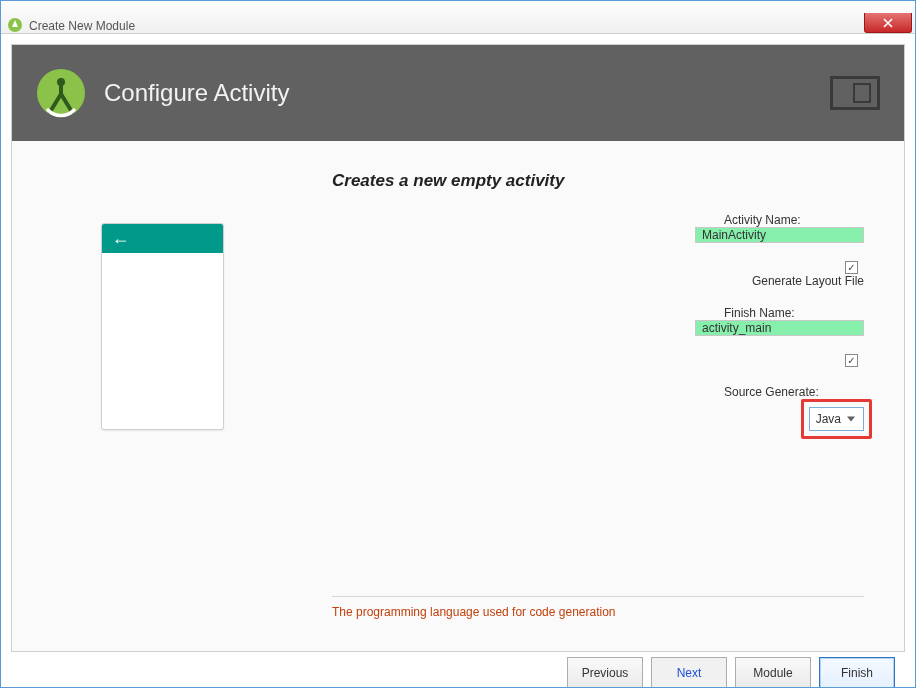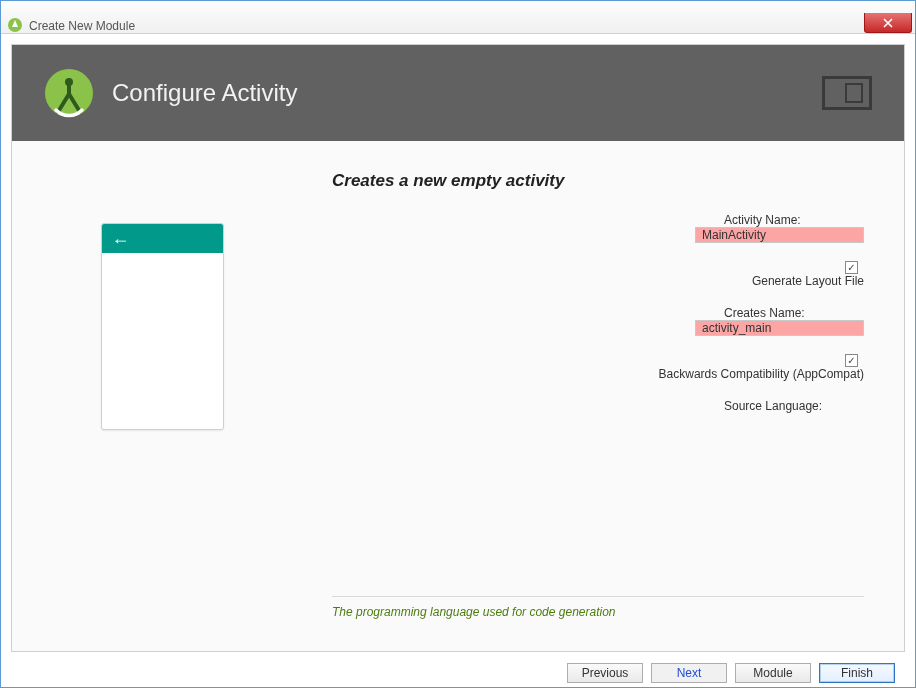--- a/index.html
+++ b/index.html
@@ -61,21 +61,21 @@
     display:flex;
     flex-direction:column;
     overflow:hidden;
   }
   
   .grey-header {
     background:#616161;
     height:96px;
     display:flex;
     align-items:center;
-    padding: 0 32px;
+    padding: 0 24px;
     color:#fff;
   }
   .grey-header .logo {
     width:50px; height:50px;
     margin-right:18px;
     display:flex; align-items:center; justify-content:center;
   }
   .grey-header h1 {
     font-size:24px;
     font-weight:400;
@@ -148,21 +148,21 @@
   .form-row.indent { padding-left:140px; }
   .form-label {
     width:140px;
     font-size:12px;
     color:#333;
   }
   .text-input, .select-input {
     flex:1;
     height:24px;
     border:1px solid #c8c8c8;
-    background:#fca5a5;
+    background:#86efac;
     padding:0 6px;
     font-size:12px;
     font-family:inherit;
     color:#333;
     outline:none;
   }
   .select-wrap {
     flex:1;
     position:relative;
     border:1px solid #7aaed6;
@@ -205,36 +205,35 @@
   }
   .check-label{ font-size:12px; color:#333; }
   .form-spacer{ flex:1; }
   .hr{
     border:none;
     border-top:1px solid #d8d8d8;
     margin:4px 0 8px 0;
   }
   .desc{
     font-size:12px;
-    color:#4d7c0f;
+    color:#c2410c;
     padding-bottom:32px;
-    font-style:italic;
   }
   
   .button-bar{
     height:42px;
     display:flex;
     justify-content:flex-end;
     align-items:center;
     gap:8px;
     padding: 0 10px;
   }
   .btn{
     min-width:76px;
-    height:20px;
+    height:32px;
     border:1px solid #adadad;
     background:linear-gradient(#fafafa,#e9e9e9);
     font-size:12px;
     font-family:inherit;
     color:#333;
     display:inline-flex;
     align-items:center;
     justify-content:center;
     cursor:default;
   }
@@ -300,31 +299,38 @@
           <div class="form-label">Activity Name:</div>
           <input class="text-input" value="MainActivity" style="">
         </div>
 
         <div class="form-row indent">
           <span class="checkbox">✓</span>
           <span class="check-label">Generate Layout File</span>
         </div>
 
         <div class="form-row">
-          <div class="form-label">Creates Name:</div>
+          <div class="form-label">Finish Name:</div>
           <input class="text-input" value="activity_main" style="">
         </div>
 
         <div class="form-row indent">
           <span class="checkbox">✓</span>
-          <span class="check-label">Backwards Compatibility (AppCompat)</span>
         </div>
 
         <div class="form-row">
-          <div class="form-label">Source Language:</div>
+          <div class="form-label">Source Generate:</div>
+          <div class="highlight-inner">
+            <div class="highlight-box" style="flex:1;">
+              <div class="select-wrap">
+                <span>Java</span>
+                <span class="caret"></span>
+              </div>
+            </div>
+          </div>
         </div>
 
         <div class="form-spacer"></div>
         <hr class="hr">
         <div class="desc">The programming language used for code generation</div>
       </div>
     </div>
   </div>
 
   <div class="button-bar">

